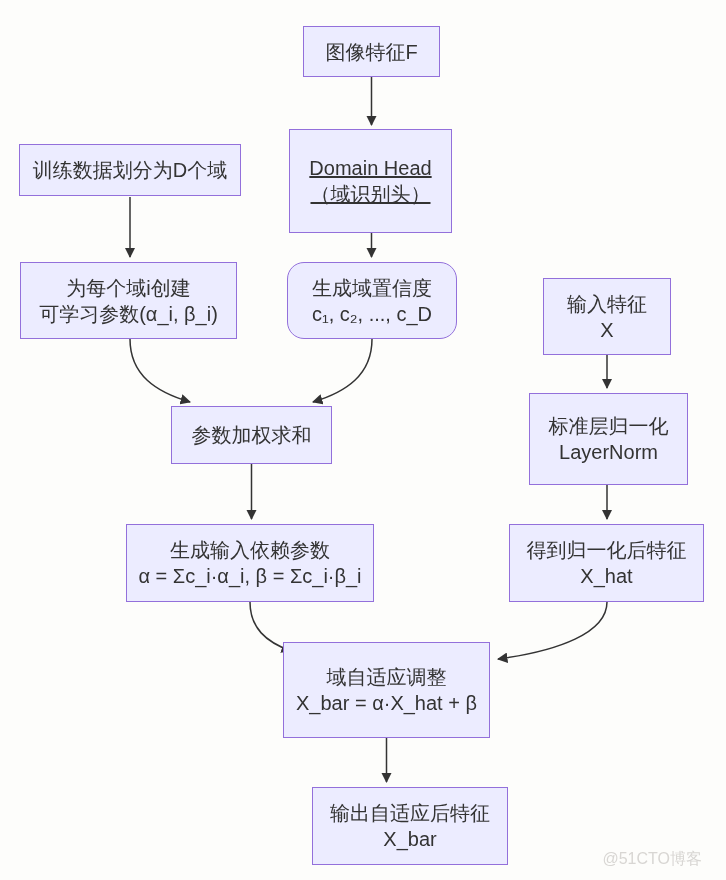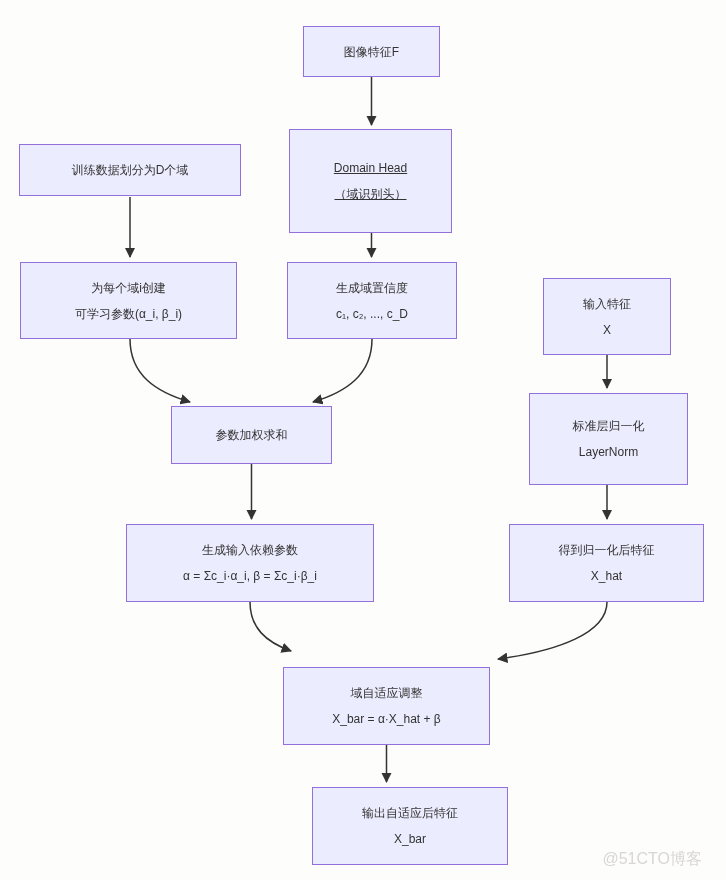--- a/index.html
+++ b/index.html
@@ -14,21 +14,21 @@
   .edge { stroke: #333333; stroke-width: 1.5; fill: none; }
   .node {
     position: absolute;
     background: #ECECFF;
     border: 1px solid #9370DB;
     color: #333333;
     box-sizing: border-box;
     display: flex; flex-direction: column;
     align-items: center; justify-content: center;
     text-align: center;
-    font-size: 12px; line-height: 26px;
+    font-size: 20px; line-height: 26px;
     white-space: nowrap;
   }
   .watermark {
     position: absolute; right: 24px; bottom: 10px;
     color: #D8D6D3; font-size: 16px;
   }
 </style>
 </head>
 <body>
 
@@ -64,21 +64,21 @@
 
   <div class="node" style="left:19px; top:144px; width:222px; height:52px;">
     <span>训练数据划分为D个域</span>
   </div>
 
   <div class="node" style="left:20px; top:262px; width:217px; height:77px;">
     <span>为每个域i创建</span>
     <span>可学习参数(α_i, β_i)</span>
   </div>
 
-  <div class="node" style="left:287px; top:262px; width:170px; height:77px;">
+  <div class="node" style="left:287px; top:262px; width:170px; height:77px;border-radius:17px;">
     <span>生成域置信度</span>
     <span>c₁, c₂, ..., c_D</span>
   </div>
 
   <div class="node" style="left:543px; top:278px; width:128px; height:77px;">
     <span>输入特征</span>
     <span>X</span>
   </div>
 
   <div class="node" style="left:171px; top:406px; width:161px; height:58px;">
@@ -93,21 +93,21 @@
   <div class="node" style="left:126px; top:524px; width:248px; height:78px;">
     <span>生成输入依赖参数</span>
     <span>α = Σc_i·α_i, β = Σc_i·β_i</span>
   </div>
 
   <div class="node" style="left:509px; top:524px; width:195px; height:78px;">
     <span>得到归一化后特征</span>
     <span>X_hat</span>
   </div>
 
-  <div class="node" style="left:283px; top:667px; width:207px; height:78px;">
+  <div class="node" style="left:283px; top:642px; width:207px; height:96px;">
     <span>域自适应调整</span>
     <span>X_bar = α·X_hat + β</span>
   </div>
 
   <div class="node" style="left:288px; top:787px; width:196px; height:78px;margin-left:24px;">
     <span>输出自适应后特征</span>
     <span>X_bar</span>
   </div>
 
   <div class="watermark">@51CTO博客</div>

